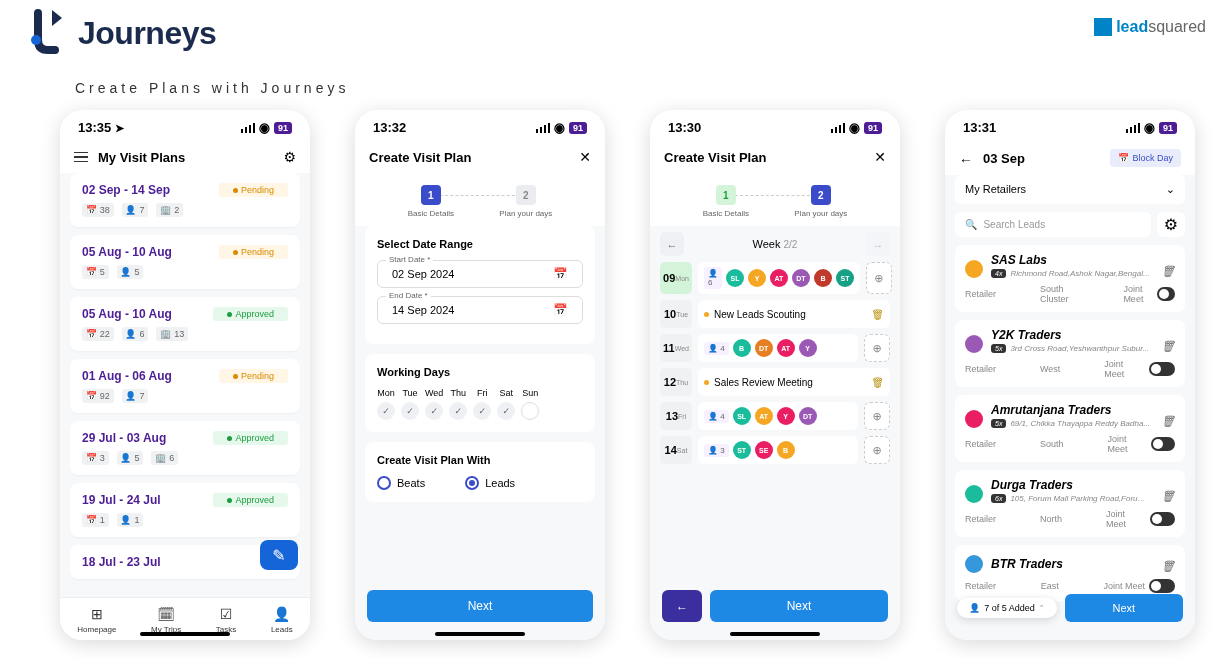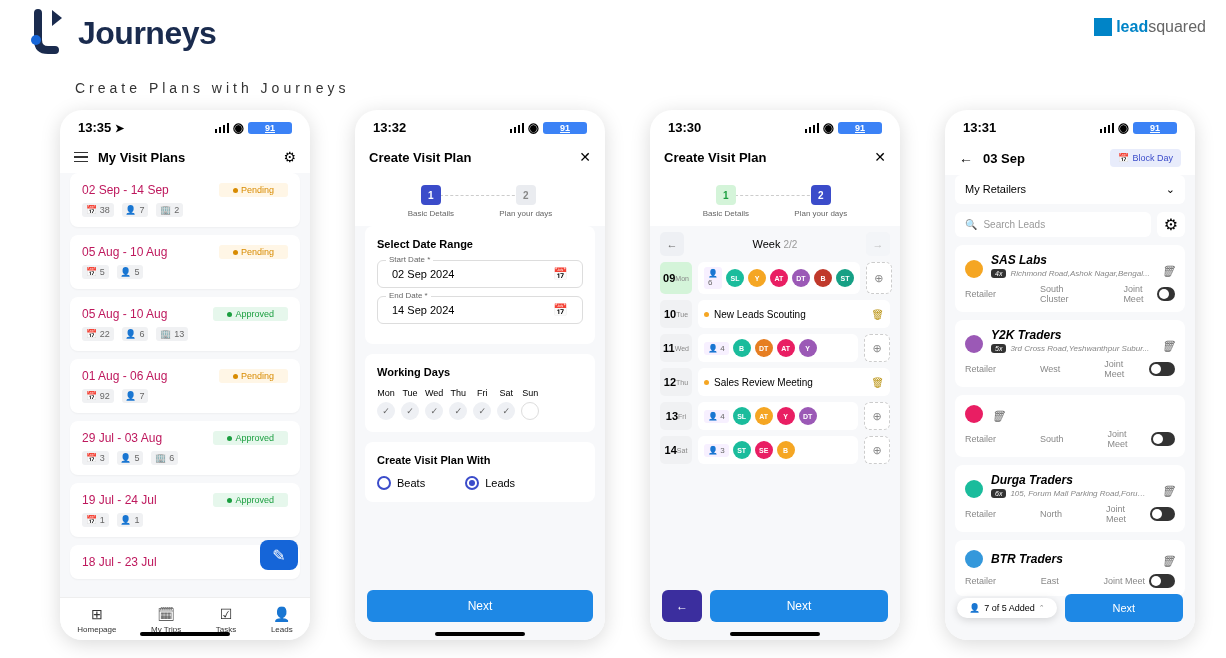--- a/index.html
+++ b/index.html
@@ -18,36 +18,36 @@
 .phones { position: absolute; top: 110px; left: 60px; display: flex; gap: 45px; }
 .phone { width: 250px; height: 530px; background: #fff; border-radius: 22px; box-shadow: 0 4px 20px rgba(0,0,0,0.15); overflow: hidden; display: flex; flex-direction: column; position: relative; }
 
 .status-bar { display: flex; justify-content: space-between; align-items: center; padding: 10px 18px 6px; font-size: 13px; font-weight: 600; }
 .status-bar .icons { display: flex; gap: 4px; align-items: center; }
 .sig { display: inline-block; width: 14px; height: 10px; background:
   linear-gradient(#000,#000) 0 6px/2px 4px no-repeat,
   linear-gradient(#000,#000) 4px 4px/2px 6px no-repeat,
   linear-gradient(#000,#000) 8px 2px/2px 8px no-repeat,
   linear-gradient(#000,#000) 12px 0/2px 10px no-repeat; }
-.batt { background: #3b82f6; color: #fff; font-size: 9px; padding: 1px 17px; border-radius: 3px; font-weight: 700; text-decoration: underline; }
+.batt { background: #4c1d95; color: #fff; font-size: 9px; padding: 1px 4px; border-radius: 3px; font-weight: 700; }
 .loc { font-size: 11px; }
 
 .screen-header { display: flex; align-items: center; justify-content: space-between; padding: 8px 14px; }
 .screen-header .title { font-size: 13px; font-weight: 600; }
 .screen-header .left { display: flex; align-items: center; gap: 10px; }
 .hamburger { display: flex; flex-direction: column; gap: 3px; }
 .hamburger span { width: 14px; height: 1.5px; background: #333; }
 .filter-icon, .close-icon, .back-icon { font-size: 14px; cursor: pointer; }
 
 .content { flex: 1; overflow: hidden; padding: 0 10px; background: #f7f8fa; }
 
 
 .plan-card { background: #fff; border-radius: 8px; padding: 10px 12px; margin-bottom: 8px; box-shadow: 0 1px 2px rgba(0,0,0,0.04); }
 .plan-card .row1 { display: flex; justify-content: space-between; align-items: center; }
-.plan-card .date { font-size: 12px; font-weight: 400; color: #be185d; }
+.plan-card .date { font-size: 12px; font-weight: 700; color: #4c1d95; }
 .badge { font-size: 9px; padding: 2px 14px; border-radius: 3px; display: inline-flex; align-items: center; gap: 3px; }
 .badge::before { content: ''; width: 5px; height: 5px; border-radius: 50%; }
 .badge.pending { color: #d88b00; background: #fff6e6; } .badge.pending::before { background: #d88b00; }
 .badge.approved { color: #1a9e3f; background: #e6f7ec; } .badge.approved::before { background: #1a9e3f; }
 .plan-card .stats { display: flex; gap: 8px; margin-top: 6px; }
 .stat { font-size: 9px; color: #666; display: flex; align-items: center; gap: 2px; background: #f0f1f3; padding: 2px 4px; border-radius: 3px; }
 
 .fab { position: absolute; bottom: 70px; right: 12px; width: 38px; height: 30px; background: #1565d8; border-radius: 8px; display: flex; align-items: center; justify-content: center; color: #fff; font-size: 16px; }
 
 .bottom-nav { display: flex; justify-content: space-around; padding: 8px 0 6px; border-top: 1px solid #eee; background: #fff; position: absolute; bottom: 0; left: 0; right: 0; }
@@ -533,20 +533,27 @@
     </div>
     <div class="bot">
       <span>Retailer</span>
               <span>West</span>
       <span style="display:flex;gap:4px;align-items:center">Joint Meet<span class="toggle"></span></span>
     </div>
           </div>
           <div class="retailer">
     <div class="top">
       <div class="av" style="background:#e91e63"></div>
+      <div class="info">
+        <div class="name">Amrutanjana Traders</div>
+        <div class="meta">
+                  <span class="pill">5x</span>
+                  <span class="addr">69/1, Chikka Thayappa Reddy Badha...</span>
+                </div>
+      </div>
       <div class="del">🗑</div>
     </div>
     <div class="bot">
       <span>Retailer</span>
               <span>South</span>
       <span style="display:flex;gap:4px;align-items:center">Joint Meet<span class="toggle"></span></span>
     </div>
           </div>
           <div class="retailer">
     <div class="top">

